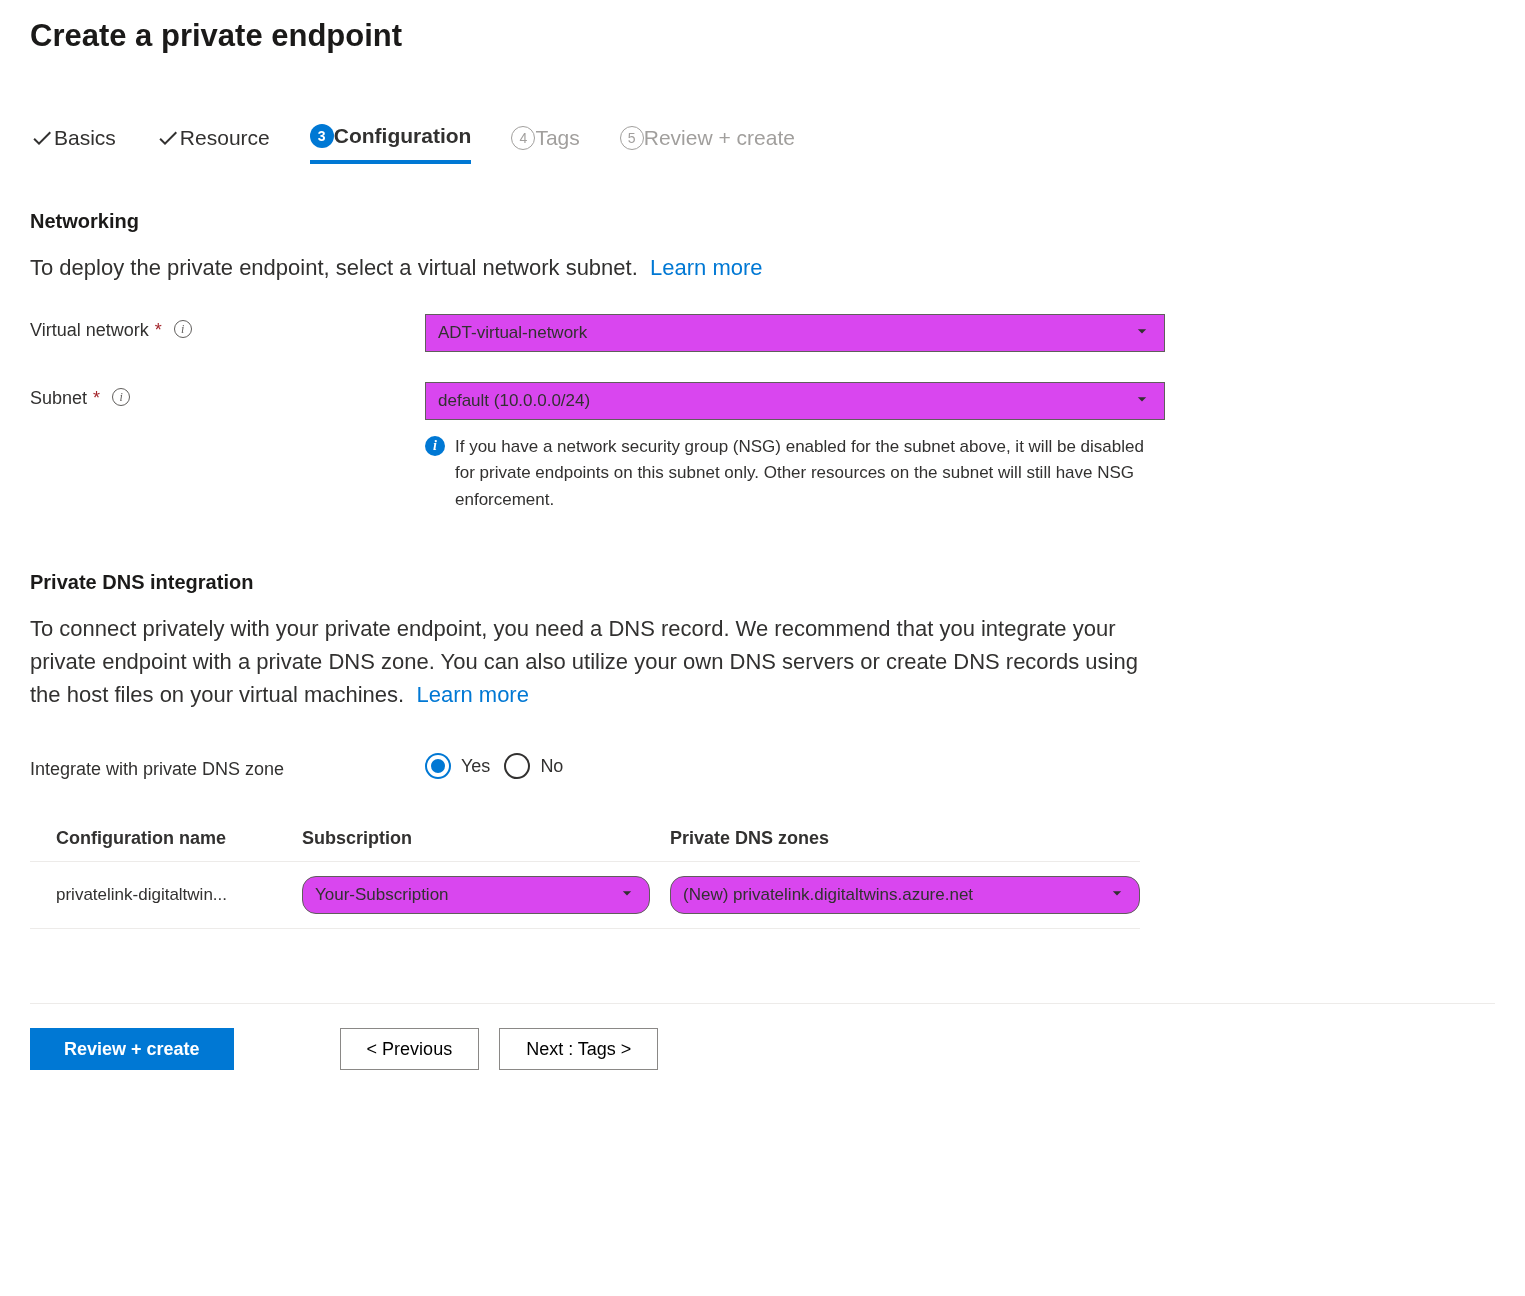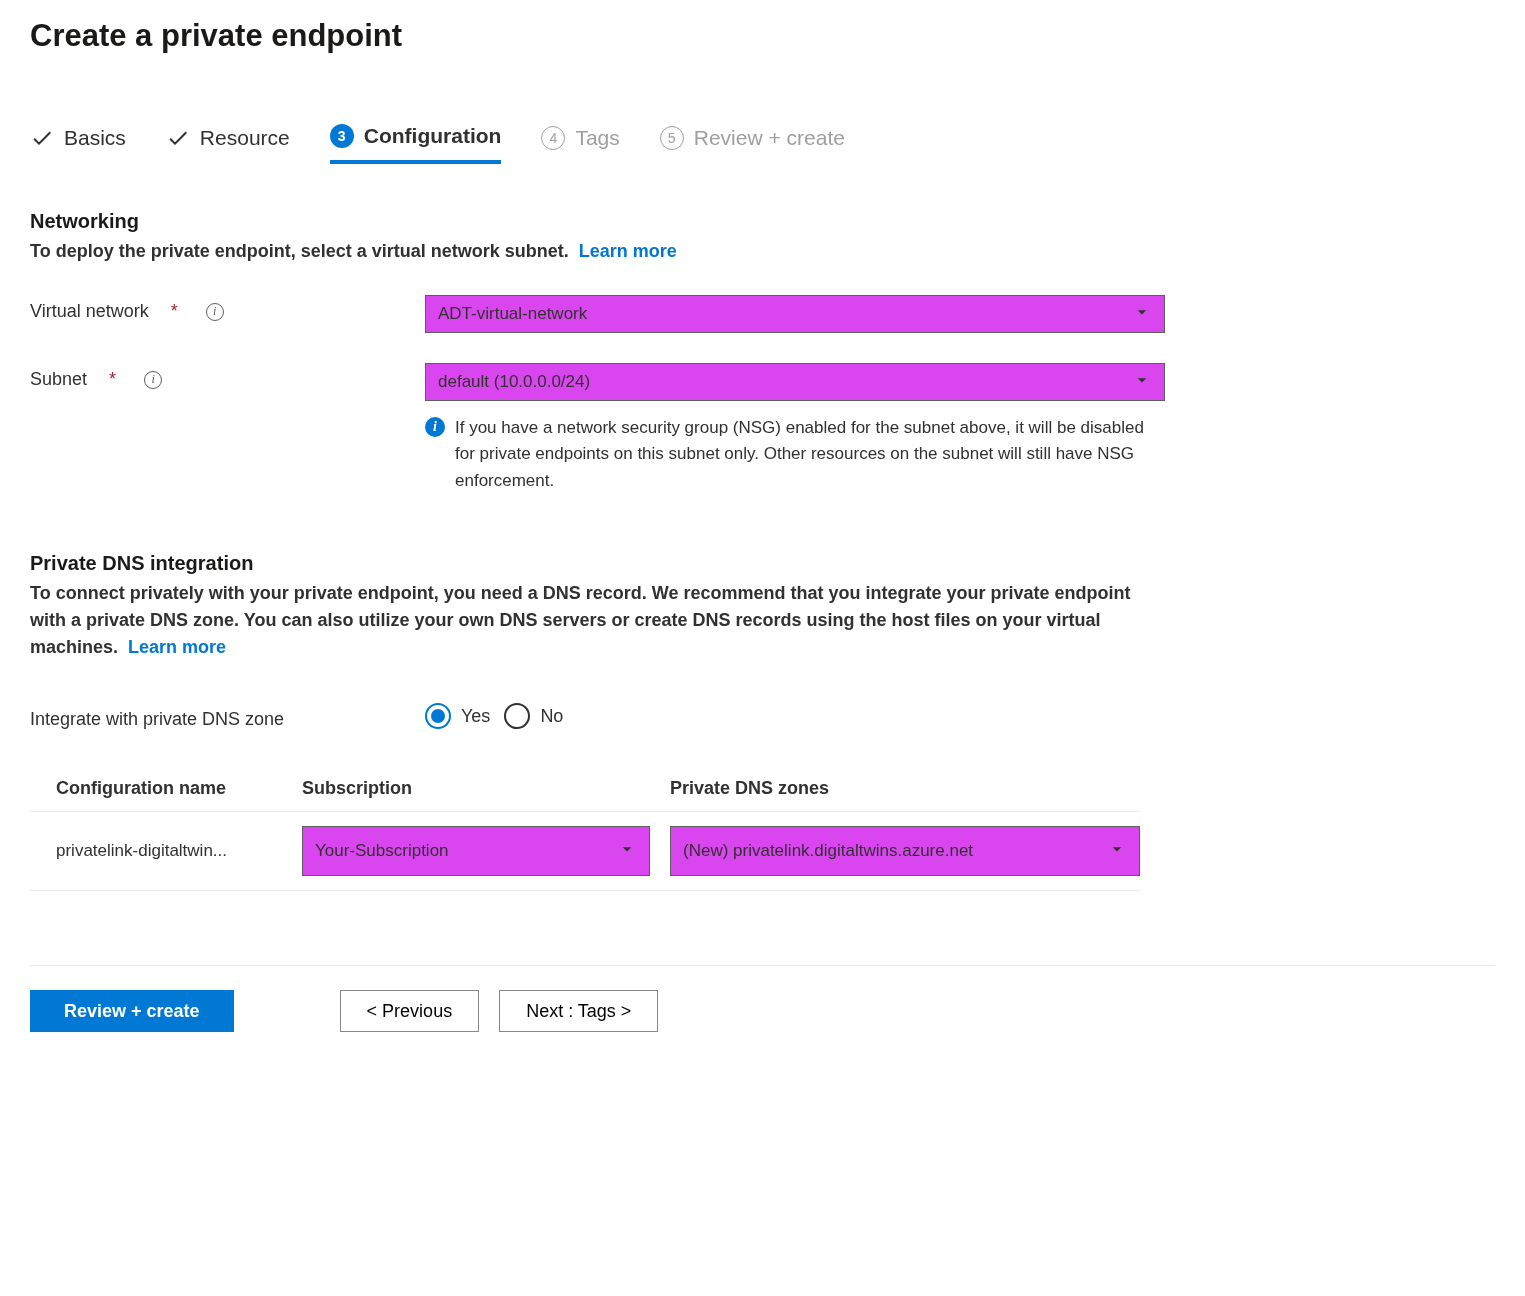--- a/index.html
+++ b/index.html
@@ -21,21 +21,20 @@
     display: flex;
     gap: 40px;
     margin-top: 60px;
     padding-bottom: 8px;
     align-items: center;
     font-size: 21px;
   }
   .tab {
     display: flex;
     align-items: center;
-    gap: 10px;
     padding-bottom: 12px;
     cursor: pointer;
   }
   .tab.active {
     border-bottom: 4px solid #0078d4;
     font-weight: 600;
   }
   .tab .step-circle {
     width: 24px;
     height: 24px;
@@ -56,38 +55,36 @@
     color: #a19f9d;
   }
   .tab.pending { color: #a19f9d; }
   .section-header {
     font-size: 20px;
     font-weight: 600;
     margin-top: 38px;
     color: #1b1a19;
   }
   .section-desc {
-    margin-top: 5px;
-    font-size: 18px;
+    margin-top: 18px;
+    font-size: 22px;
     color: #323130;
     line-height: 1.5;
     max-width: 1120px;
-    font-weight: bold;
   }
   .link { color: #0078d4; text-decoration: none; cursor: pointer; }
   .form-row {
     display: flex;
     align-items: flex-start;
     margin-top: 30px;
   }
   .form-label {
     width: 395px;
     display: flex;
-    align-items: center;
-    gap: 22px;
+    gap: 6px;
     font-size: 18px;
     color: #323130;
     padding-top: 6px;
   }
   .req { color: #a4262c; }
   .info-icon {
     width: 18px; height: 18px;
     border: 1.3px solid #605e5c;
     border-radius: 50%;
     display: inline-flex; align-items: center; justify-content: center;
@@ -158,21 +155,21 @@
   .col1 { width: 246px; }
   .col2 { width: 368px; padding-right: 20px; }
   .col3 { flex: 1; }
   .dns-row {
     display: flex;
     align-items: center;
     padding: 14px 0 14px 26px;
     border-bottom: 1px solid #edebe9;
     font-size: 17px;
   }
-  .dns-row .select { height: 50px; }
+  .dns-row .select { height: 38px; border-radius: 14px; }
   .footer {
     margin-top: 74px;
     padding-top: 24px;
     border-top: 1px solid #edebe9;
     display: flex;
     gap: 20px;
     align-items: center;
   }
   .btn {
     height: 42px;

